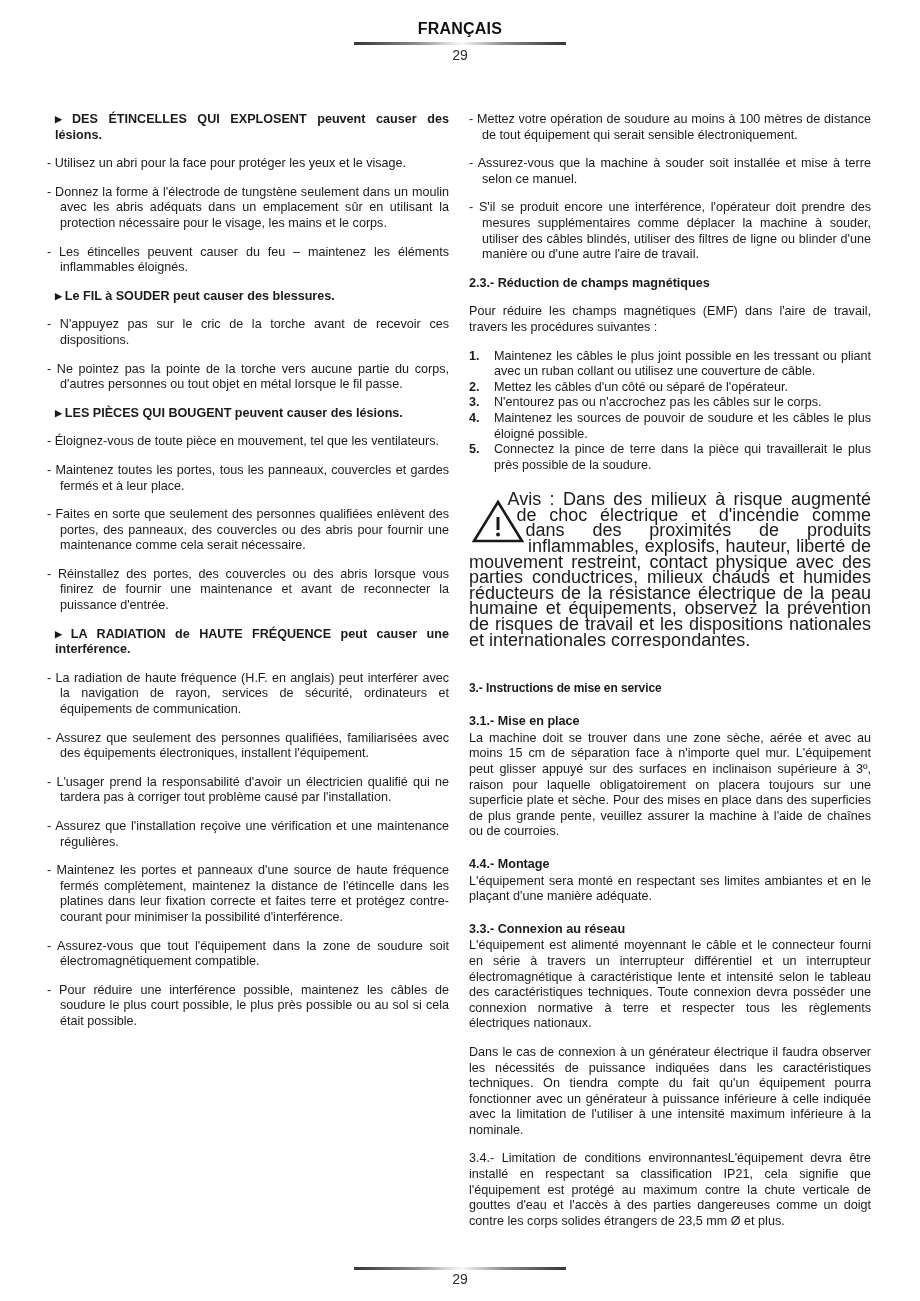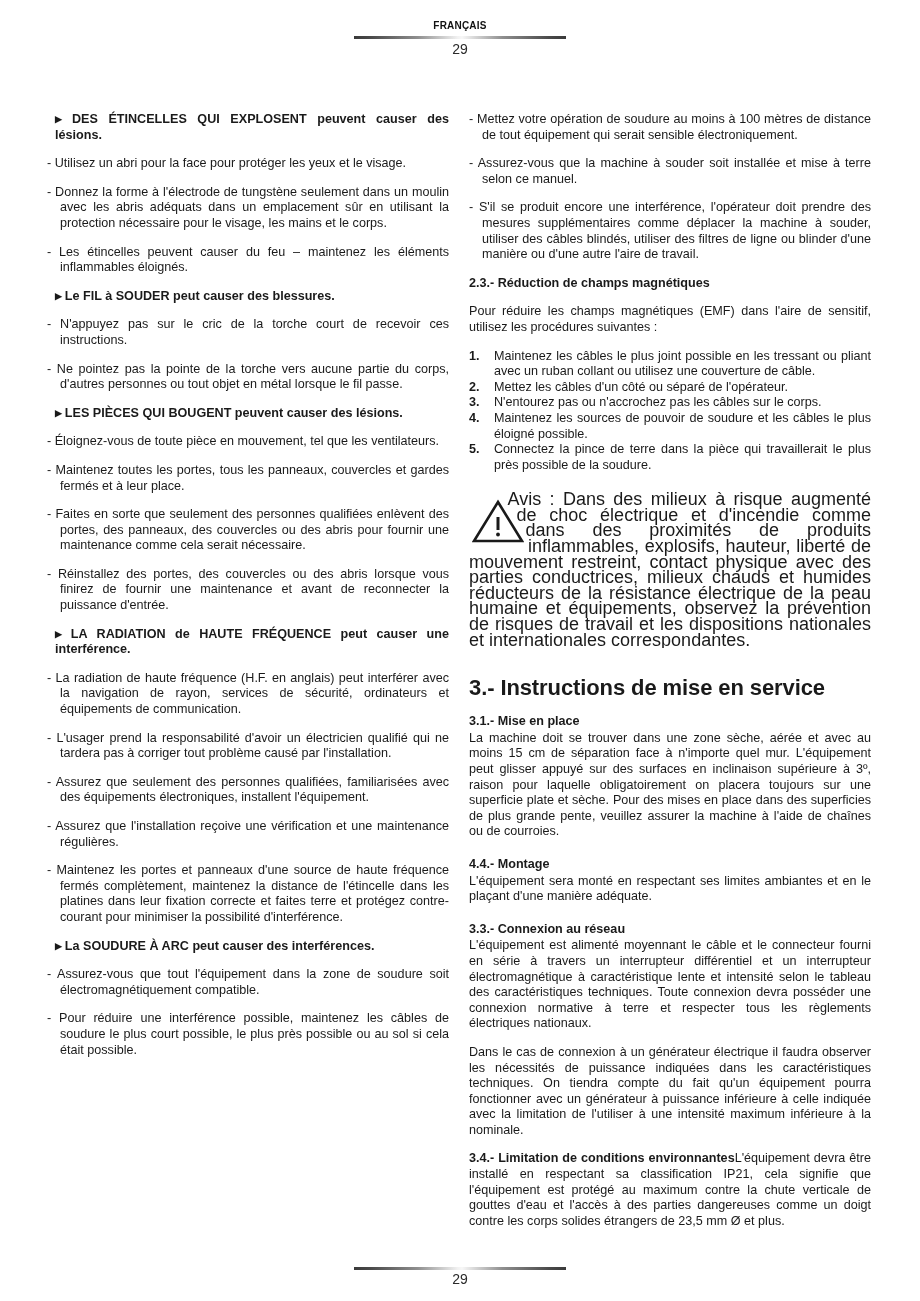--- a/index.html
+++ b/index.html
@@ -20,21 +20,21 @@
     background: #ffffff;
     overflow: hidden;
   }
 
   
   .page-header {
     padding-top: 21px;
     text-align: center;
   }
   .header-title {
-    font-size: 10px;
+    font-size: 16px;
     font-weight: bold;
     letter-spacing: 0.2px;
     color: #111;
     line-height: 1;
   }
   .rule {
     width: 212px;
     height: 3px;
     margin: 5px auto 0 auto;
     background: linear-gradient(to right,
@@ -111,21 +111,21 @@
   .sec-head {
     font-size: 12.6px;
     font-weight: bold;
     line-height: 15.6px;
     margin: 0 0 1px 0;
   }
   .sec-head.spaced { margin-top: 17px; }
   .sec-head.gapbelow { margin-bottom: 13px; }
 
   .big-head {
-    font-size: 22px;
+    font-size: 12px;
     font-weight: bold;
     line-height: 20px;
     margin: 30px 0 16px 0;
     letter-spacing: -0.1px;
   }
 
   
   ol.numlist {
     margin: 0;
     padding: 0;
@@ -162,21 +162,21 @@
     margin: 7px 4px 0 3px;
     shape-outside: polygon(0 100%, 50% 0, 100% 100%);
   }
   .notice-text {
     font-size: 18px;
     line-height: 15.6px;
     text-align: justify;
     margin: 0;
   }
 
-  .run-head { font-weight: bold; margin-top: 17px; }
+  .run-head { font-weight: normal; margin-top: 17px; }
 </style>
 </head>
 <body>
 
 <div class="page">
 
   <div class="page-header">
     <div class="header-title">FRANÇAIS</div>
     <div class="rule"></div>
     <div class="header-pageno">29</div>
@@ -187,54 +187,53 @@
     <div class="col">
 
       <p class="t bullet-head"><span class="tri">▶</span><span>DES ÉTINCELLES QUI EXPLOSENT peuvent causer des lésions.</span></p>
 
       <p class="t dash-item">- Utilisez un abri pour la face pour protéger les yeux et le visage.</p>
       <p class="t dash-item">- Donnez la forme à l'électrode de tungstène seulement dans un moulin avec les abris adéquats dans un emplacement sûr en utilisant la protection nécessaire pour le visage, les mains et le corps.</p>
       <p class="t dash-item">- Les étincelles peuvent causer du feu – maintenez les éléments inflammables éloignés.</p>
 
       <p class="t bullet-head"><span class="tri">▶</span><span>Le FIL à SOUDER peut causer des blessures.</span></p>
 
-      <p class="t dash-item">- N'appuyez pas sur le cric de la torche court de recevoir ces instructions.</p>
+      <p class="t dash-item">- N'appuyez pas sur le cric de la torche avant de recevoir ces dispositions.</p>
       <p class="t dash-item">- Ne pointez pas la pointe de la torche vers aucune partie du corps, d'autres personnes ou tout objet en métal lorsque le fil passe.</p>
 
       <p class="t bullet-head"><span class="tri">▶</span><span>LES PIÈCES QUI BOUGENT peuvent causer des lésions.</span></p>
 
       <p class="t dash-item">- Éloignez-vous de toute pièce en mouvement, tel que les ventilateurs.</p>
       <p class="t dash-item">- Maintenez toutes les portes, tous les panneaux, couvercles et gardes fermés et à leur place.</p>
       <p class="t dash-item">- Faites en sorte que seulement des personnes qualifiées enlèvent des portes, des panneaux, des couvercles ou des abris pour fournir une maintenance comme cela serait nécessaire.</p>
       <p class="t dash-item">- Réinstallez des portes, des couvercles ou des abris lorsque vous finirez de fournir une maintenance et avant de reconnecter la puissance d'entrée.</p>
 
       <p class="t bullet-head"><span class="tri">▶</span><span>LA RADIATION de HAUTE FRÉQUENCE peut causer une interférence.</span></p>
 
       <p class="t dash-item">- La radiation de haute fréquence (H.F. en anglais) peut interférer avec la navigation de rayon, services de sécurité, ordinateurs et équipements de communication.</p>
+      <p class="t dash-item">- Assurez que seulement des personnes qualifiées, familiarisées avec des équipements électroniques, installent l'équipement.</p>
       <p class="t dash-item">- L'usager prend la responsabilité d'avoir un électricien qualifié qui ne tardera pas à corriger tout problème causé par l'installation.</p>
-      <p class="t dash-item">- Assurez que seulement des personnes qualifiées, familiarisées avec des équipements électroniques, installent l'équipement.</p>
       <p class="t dash-item">- Assurez que l'installation reçoive une vérification et une maintenance régulières.</p>
       <p class="t dash-item">- Maintenez les portes et panneaux d'une source de haute fréquence fermés complètement, maintenez la distance de l'étincelle dans les platines dans leur fixation correcte et faites terre et protégez contre-courant pour minimiser la possibilité d'interférence.</p>
 
-      <p class="t bullet-head"><span class="tri">▶</span><span>La SOUDURE À ARC peut causer des interférences.</span></p>
 
       <p class="t dash-item">- Assurez-vous que tout l'équipement dans la zone de soudure soit électromagnétiquement compatible.</p>
       <p class="t dash-item">- Pour réduire une interférence possible, maintenez les câbles de soudure le plus court possible, le plus près possible ou au sol si cela était possible.</p>
 
     </div>
 
     <div class="col">
 
       <p class="t dash-item">- Mettez votre opération de soudure au moins à 100 mètres de distance de tout équipement qui serait sensible électroniquement.</p>
       <p class="t dash-item">- Assurez-vous que la machine à souder soit installée et mise à terre selon ce manuel.</p>
       <p class="t dash-item">- S'il se produit encore une interférence, l'opérateur doit prendre des mesures supplémentaires comme déplacer la machine à souder, utiliser des câbles blindés, utiliser des filtres de ligne ou blinder d'une manière ou d'une autre l'aire de travail.</p>
 
       <p class="sec-head gapbelow">2.3.- Réduction de champs magnétiques</p>
 
-      <p class="t para">Pour réduire les champs magnétiques (EMF) dans l'aire de sensitif, utilisez les procédures suivantes :</p>
+      <p class="t para">Pour réduire les champs magnétiques (EMF) dans l'aire de travail, travers les procédures suivantes :</p>
 
       <ol class="numlist">
         <li><span class="cont">Maintenez les câbles le plus joint possible en les tressant ou pliant avec un ruban collant ou utilisez une couverture de câble.</span></li>
         <li><span class="cont">Mettez les câbles d'un côté ou séparé de l'opérateur.</span></li>
         <li><span class="cont">N'entourez pas ou n'accrochez pas les câbles sur le corps.</span></li>
         <li><span class="cont">Maintenez les sources de pouvoir de soudure et les câbles le plus éloigné possible.</span></li>
         <li><span class="cont">Connectez la pince de terre dans la pièce qui travaillerait le plus près possible de la soudure.</span></li>
       </ol>
 
       <div class="notice-block">

